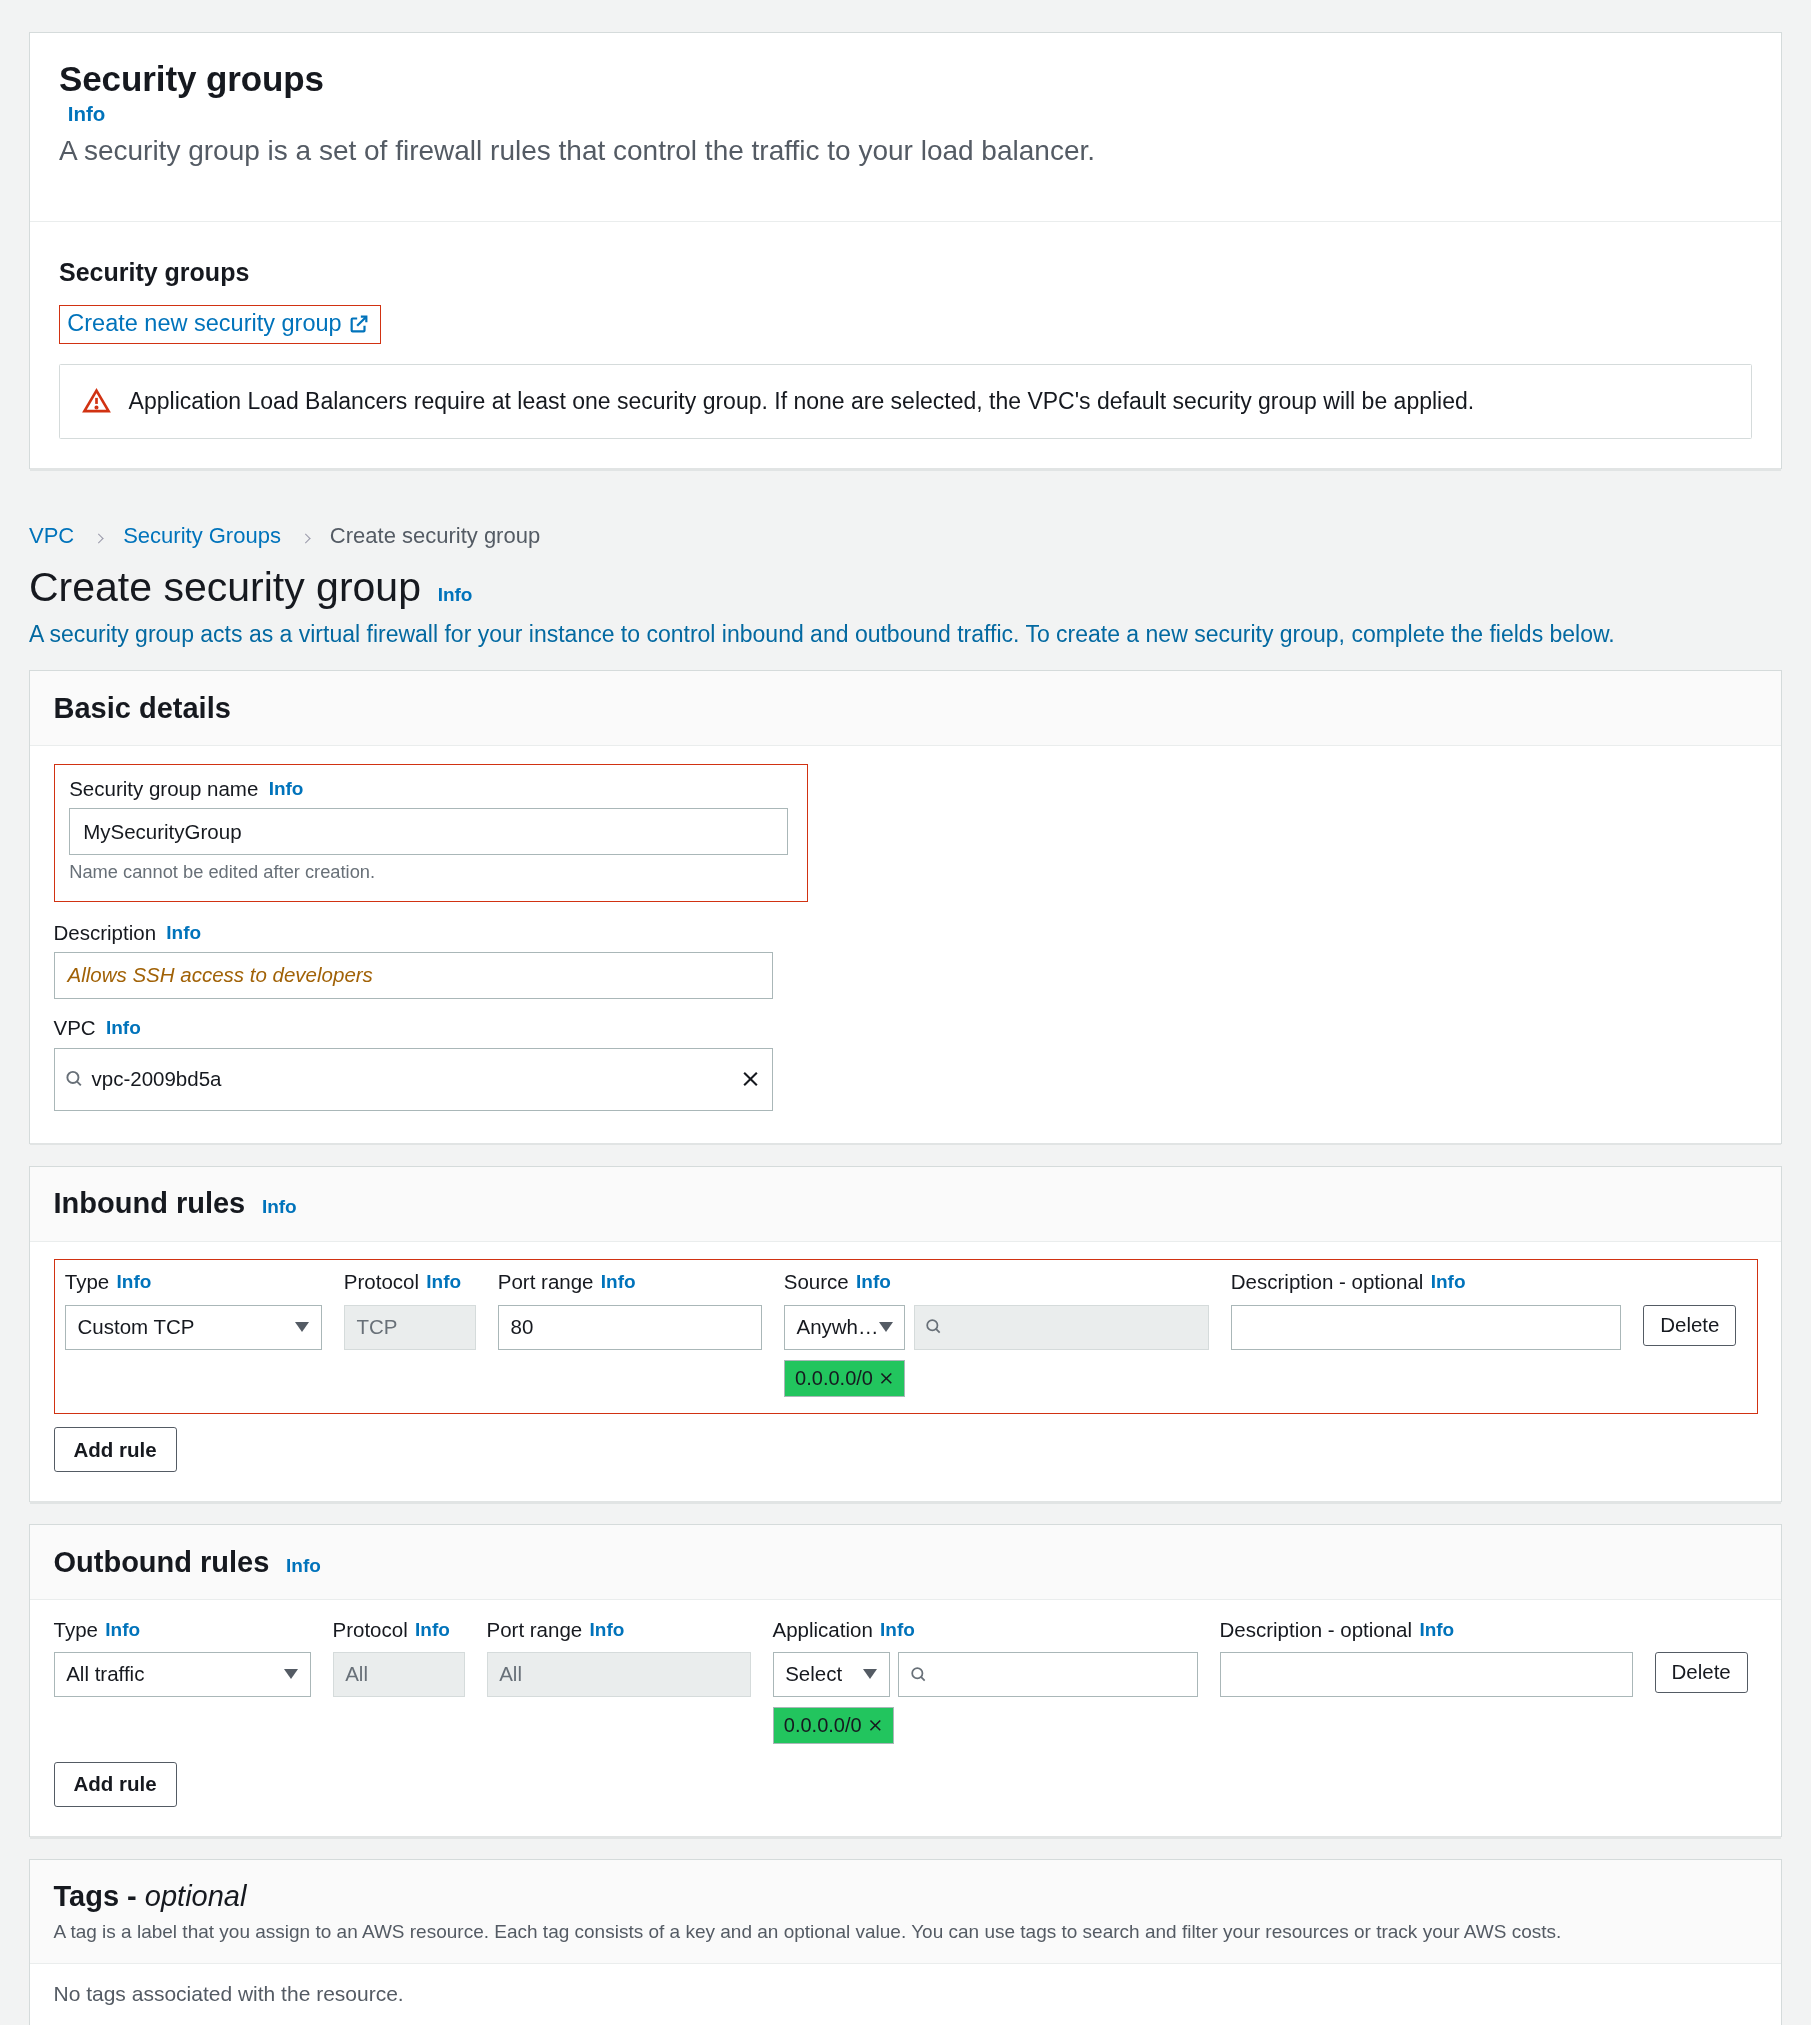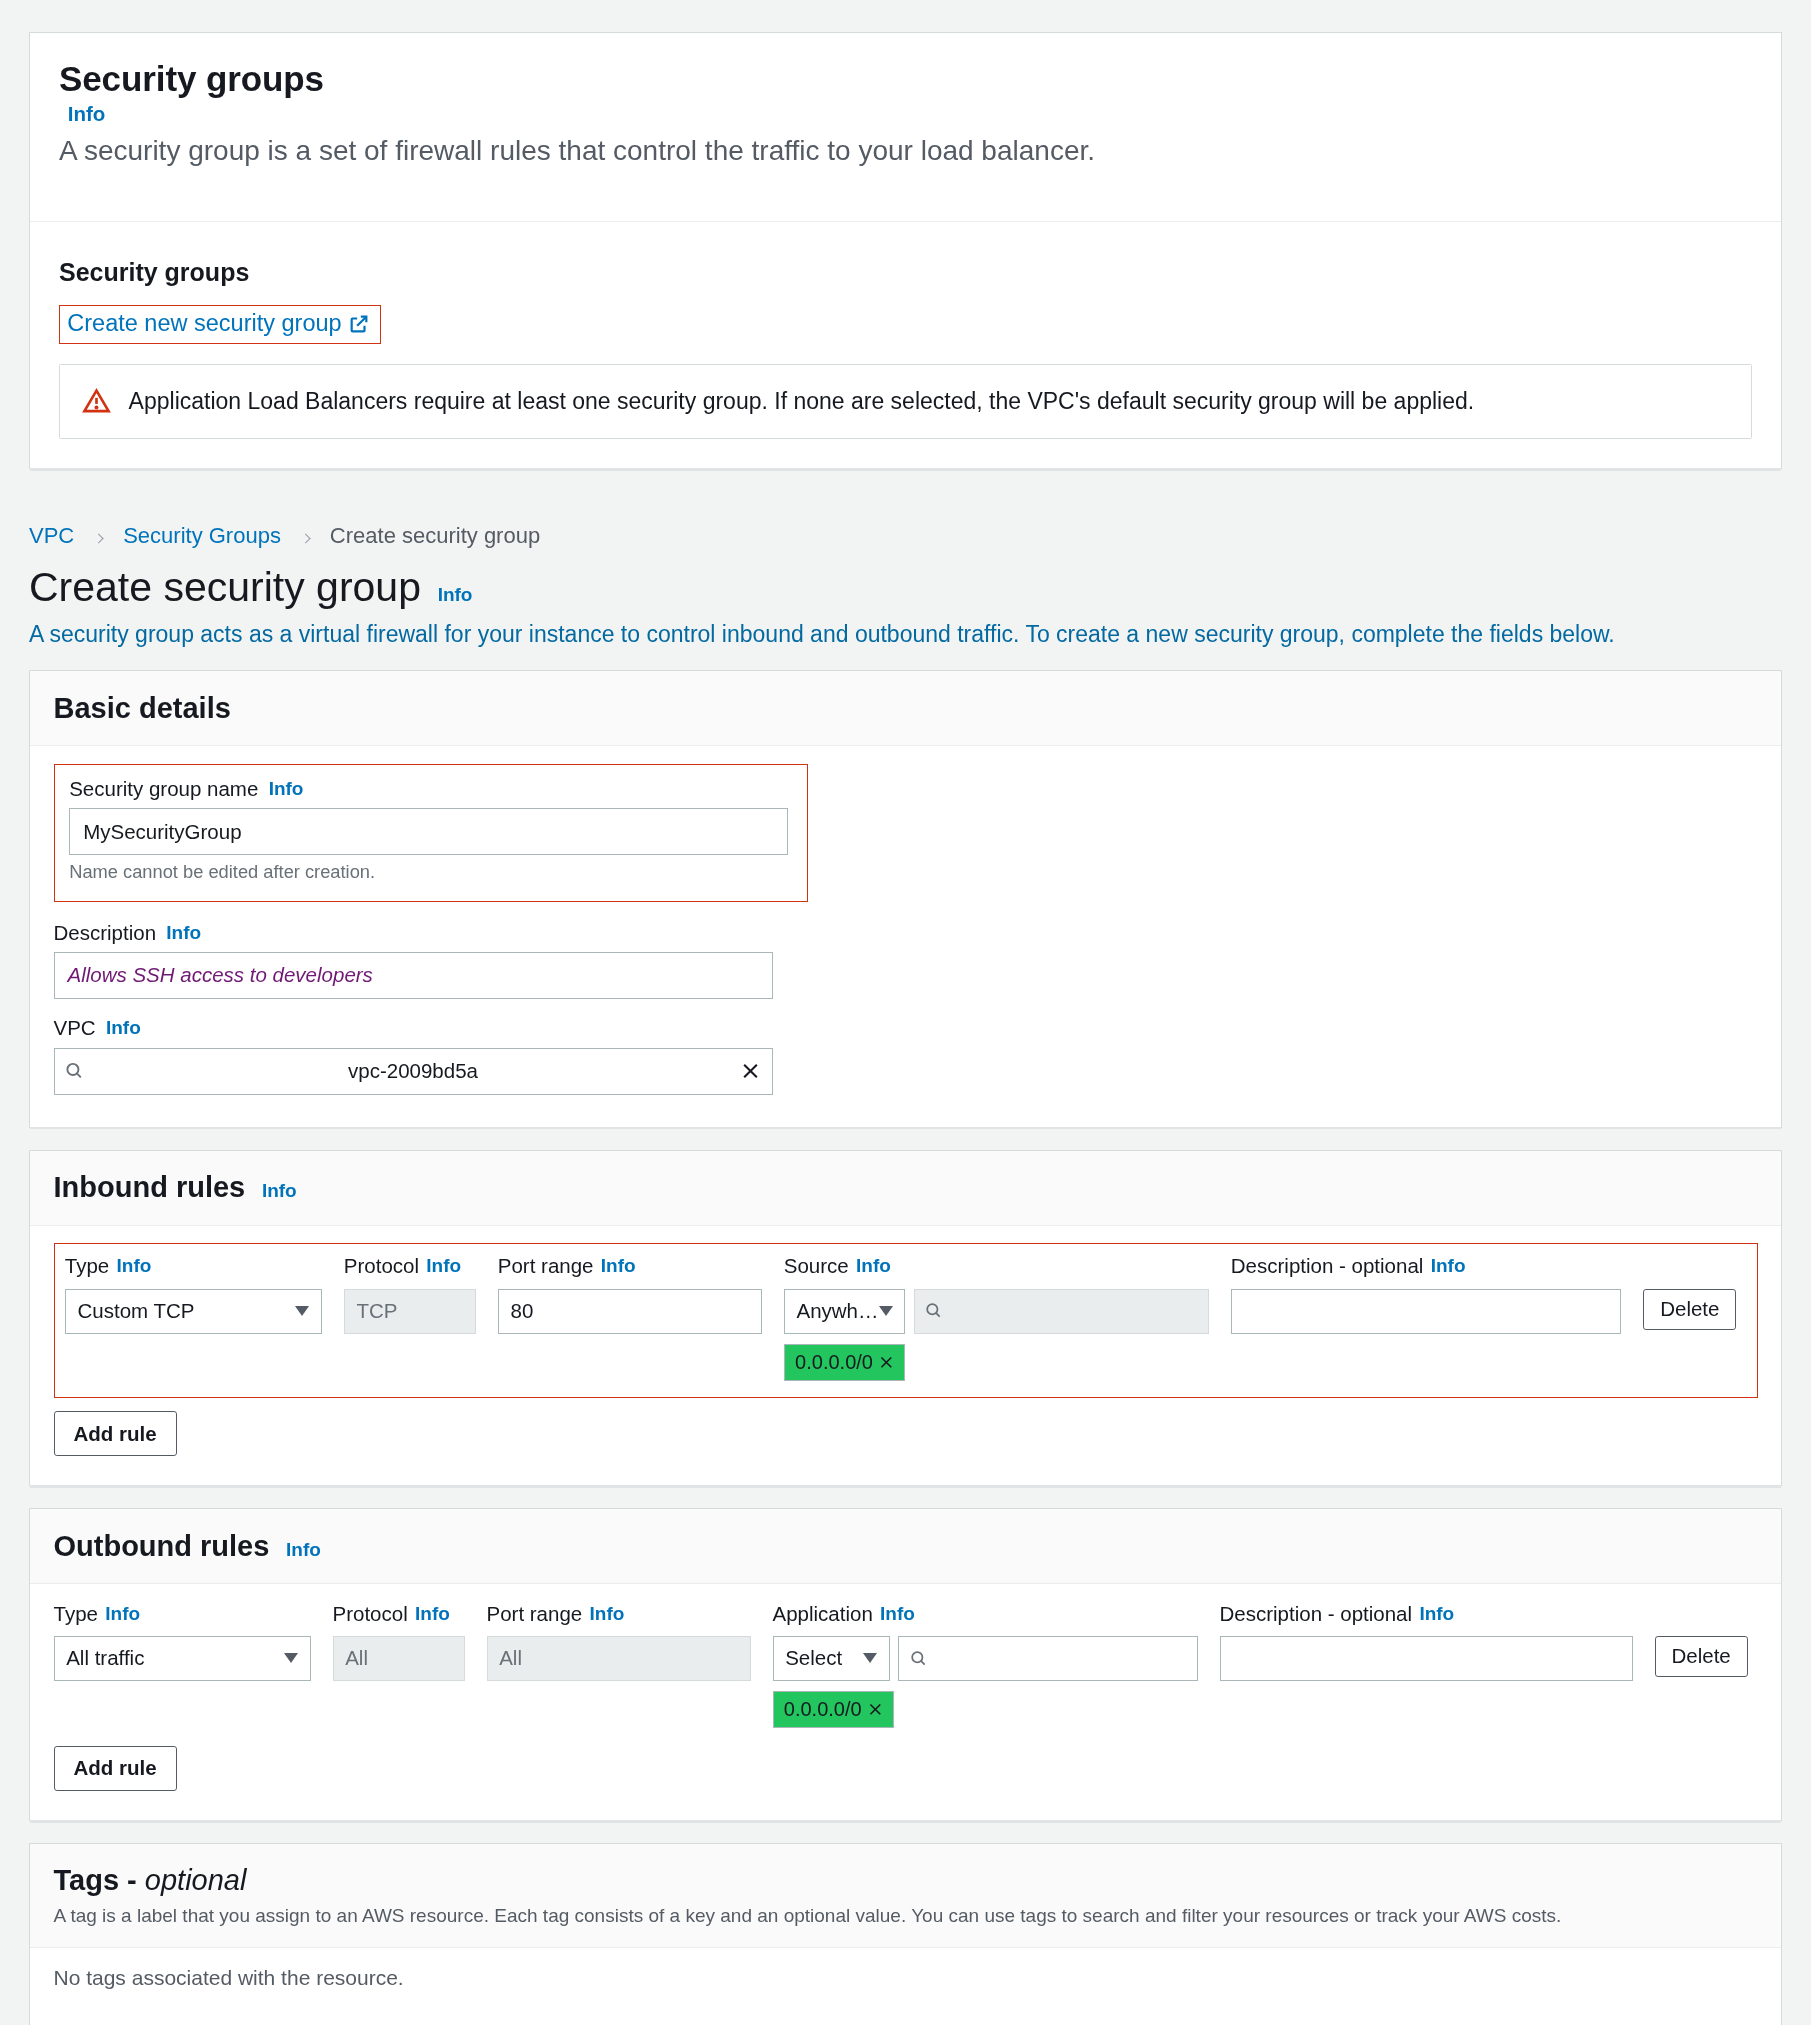--- a/index.html
+++ b/index.html
@@ -35,23 +35,23 @@
   .pg-subtext { color:#0369a1; font-size:23px; padding:10.3px 29px 0 29px;}
   .box { border:0.7px solid #d5dbdb; background:#fff; margin:22px 29px 22px 29px; box-shadow:0 0.7px 0.7px rgba(0,0,0,0.04);}
   .box-head { padding:20.5px 23.5px; border-bottom:0; background:#fafafa;}
   .box-head h2 { margin:0; font-size:29px; font-weight:700; display:inline;}
   .box-body { padding:17.6px 23.5px 29px 23.5px; border-top:0.7px solid #eaeded; background:#fff;}
   .field-block { margin-bottom:17.6px;}
   .field-label { font-size:20.5px; font-weight:400; display:flex; gap:10.3px; align-items:center; margin-bottom:7.3px;}
   .input { width:719px; height:47px; border:1.5px solid #aab7b8; padding:0 13px; font-size:20.5px; outline:none; display:flex; align-items:center; background:#fff;}
   .input.wide { width:719px;}
   .hint { color:#687078; font-size:18.3px; margin-top:5.9px;}
-  .placeholder2 { color:#701a75; font-style:italic;}
+  .placeholder2 { color:#a16207; font-style:italic;}
   .vpc-wrap { position:relative; width:719px;}
-  .vpc-input { width:100%; height:47px; border:1.5px solid #aab7b8; padding:0 37px; font-size:20.5px; background:#fff; display:flex; align-items:center;justify-content:center;}
+  .vpc-input { width:100%; height:63px; border:1.5px solid #aab7b8; padding:0 37px; font-size:20.5px; background:#fff; display:flex; align-items:center;}
   .search-ic { position:absolute; left:11.7px; top:50%; transform:translateY(-50%); }
   .x-ic { position:absolute; right:13px; top:50%; transform:translateY(-50%); cursor:pointer;}
   .rules-grid { display:flex; gap:22px; align-items:flex-start;}
   .col { flex:1; min-width:0;}
   .col.type { flex:0 0 257px;}
   .col.proto { flex:0 0 132px;}
   .col.port { flex:0 0 264px;}
   .col.src { flex:0 0 425px;}
   .col.desc { flex:1;}
   .col.del { flex:0 0 103px;}

